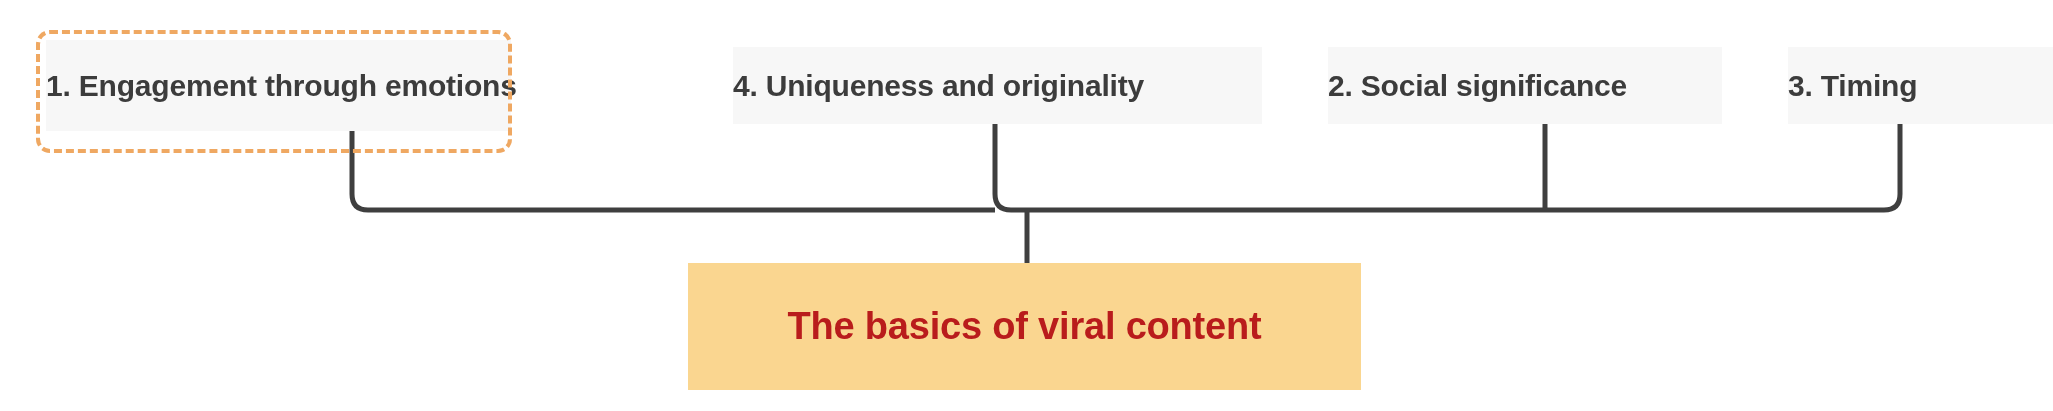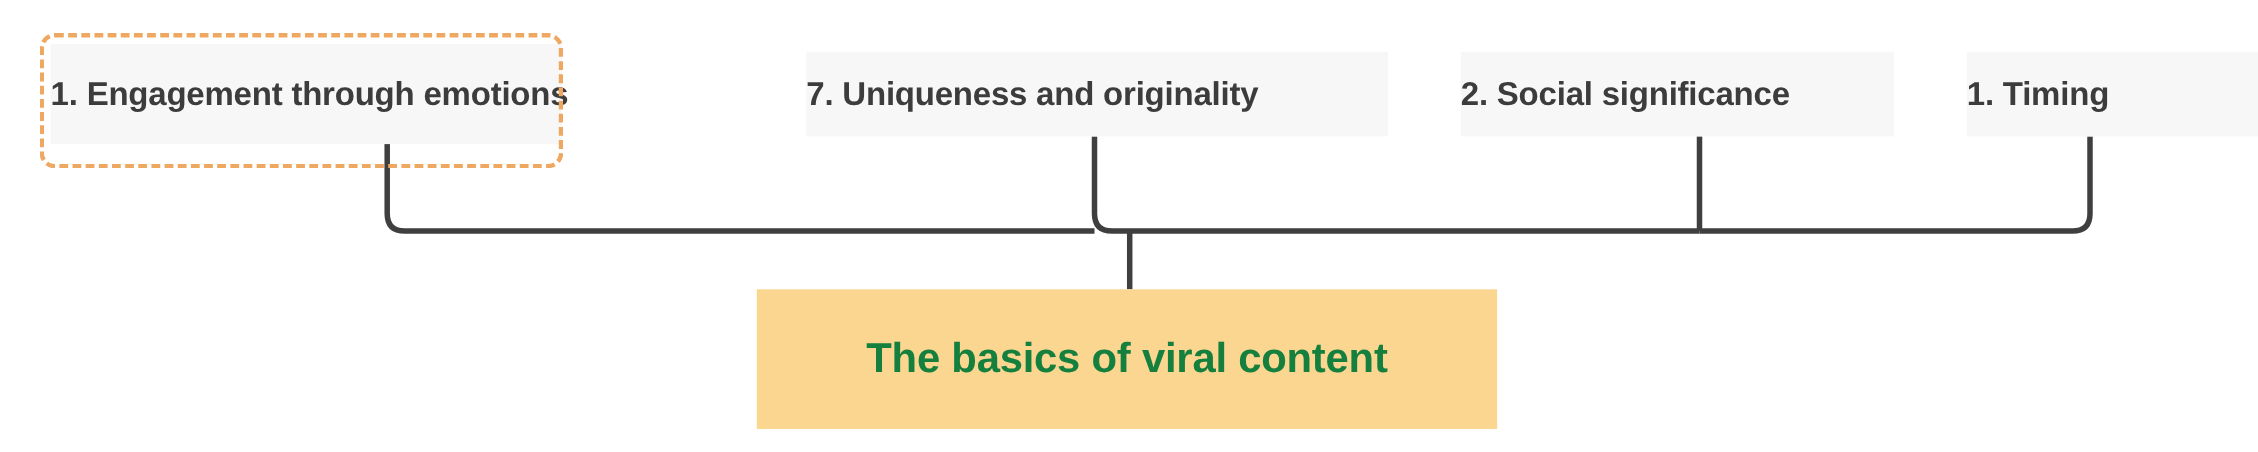--- a/index.html
+++ b/index.html
@@ -54,21 +54,21 @@
     background: #fad690;
     display: flex;
     align-items: center;
     justify-content: center;
     box-sizing: border-box;
   }
   .root-label {
     font-family: "Liberation Sans", sans-serif;
     font-weight: bold;
     font-size: 38px;
-    color: #15803d;
+    color: #b91c1c;
     letter-spacing: -0.2px;
     white-space: nowrap;
   }
 
   #connectors {
     position: absolute;
     left: 0;
     top: 0;
     width: 2053px;
     height: 411px;
@@ -92,28 +92,28 @@
 
     <path d="M 1027 210 L 1027 263" fill="none" stroke="#3f3f3f" stroke-width="5" stroke-linecap="butt"></path>
   </svg>
 
   <div class="node" id="node-1">
     <span class="node-label">1. Engagement through emotions</span>
   </div>
   <div class="selection-ring" id="selection-ring-1"></div>
 
   <div class="node" id="node-2">
-    <span class="node-label">7. Uniqueness and originality</span>
+    <span class="node-label">4. Uniqueness and originality</span>
   </div>
 
   <div class="node" id="node-3">
     <span class="node-label">2. Social significance</span>
   </div>
 
   <div class="node" id="node-4">
-    <span class="node-label">1. Timing</span>
+    <span class="node-label">3. Timing</span>
   </div>
 
   <div id="root-node">
     <span class="root-label">The basics of viral content</span>
   </div>
 
 </div>
 
 </body></html>

